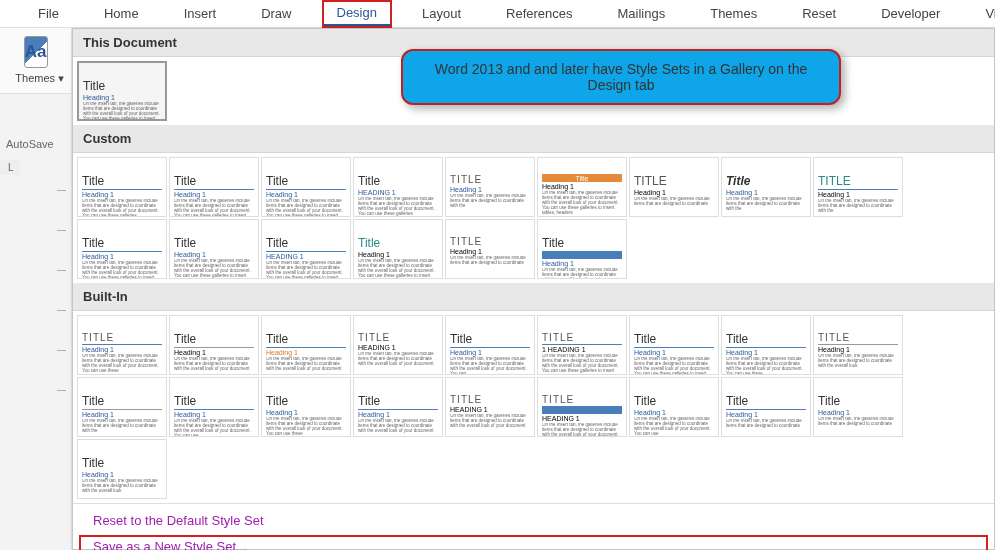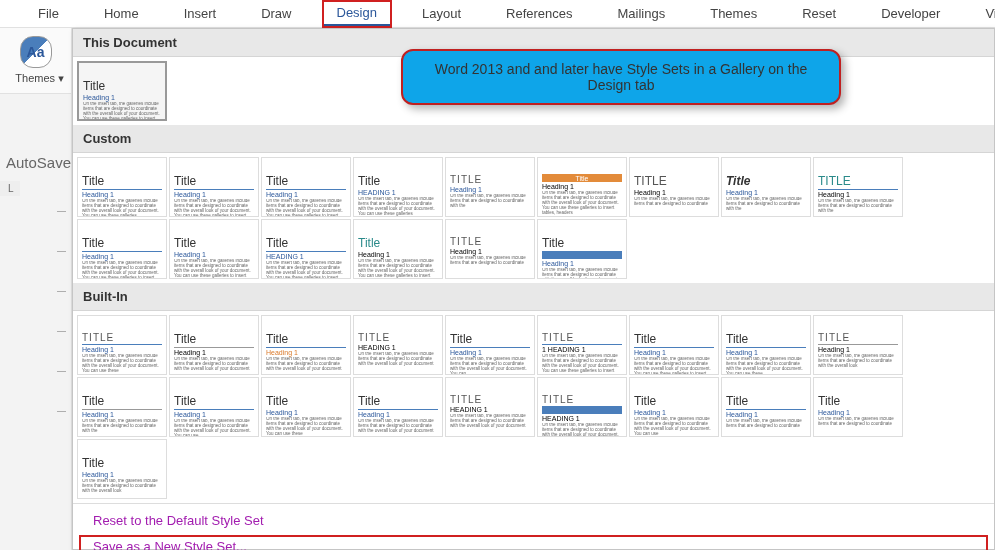--- a/index.html
+++ b/index.html
@@ -53,42 +53,42 @@
 }
 .themes-btn {
   display: flex;
   flex-direction: column;
   align-items: center;
   padding: 8px 4px;
   background: #fafafa;
   border-bottom: 1px solid #e1e1e1;
 }
 .themes-icon {
-  width: 32px;
+  width: 24px;
   height: 32px;
   background: linear-gradient(135deg, #4a7ebb 50%, #fff 50%);
   border: 1px solid #999;
-  border-radius: 13px;
+  border-radius: 3px;
   display: flex;
   align-items: center;
   justify-content: center;
-  font-size: 14px;
+  font-size: 17px;
   font-weight: bold;
   color: #2b579a;
 }
 .themes-label {
   font-size: 11px;
   margin-top: 4px;
   color: #444;
   margin-left: 8px;
 }
 .autosave {
-  margin-top: 56px;
+  margin-top: 40px;
   padding: 4px 6px;
-  font-size: 15px;
+  font-size: 11px;
   color: #666;
 }
 .ruler-mark {
   margin-top: 6px;
   padding: 2px 8px;
   font-size: 10px;
   color: #666;
   background: #eee;
   width: 20px;
 }

